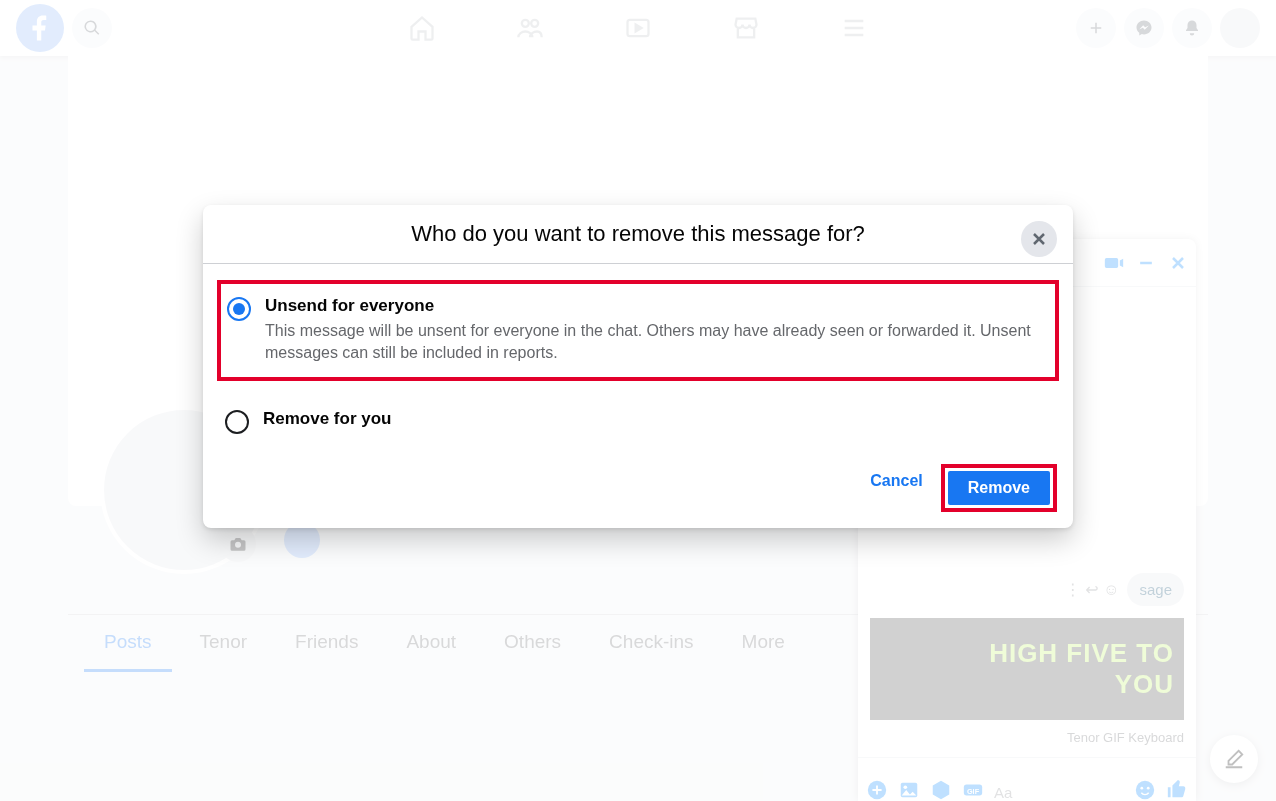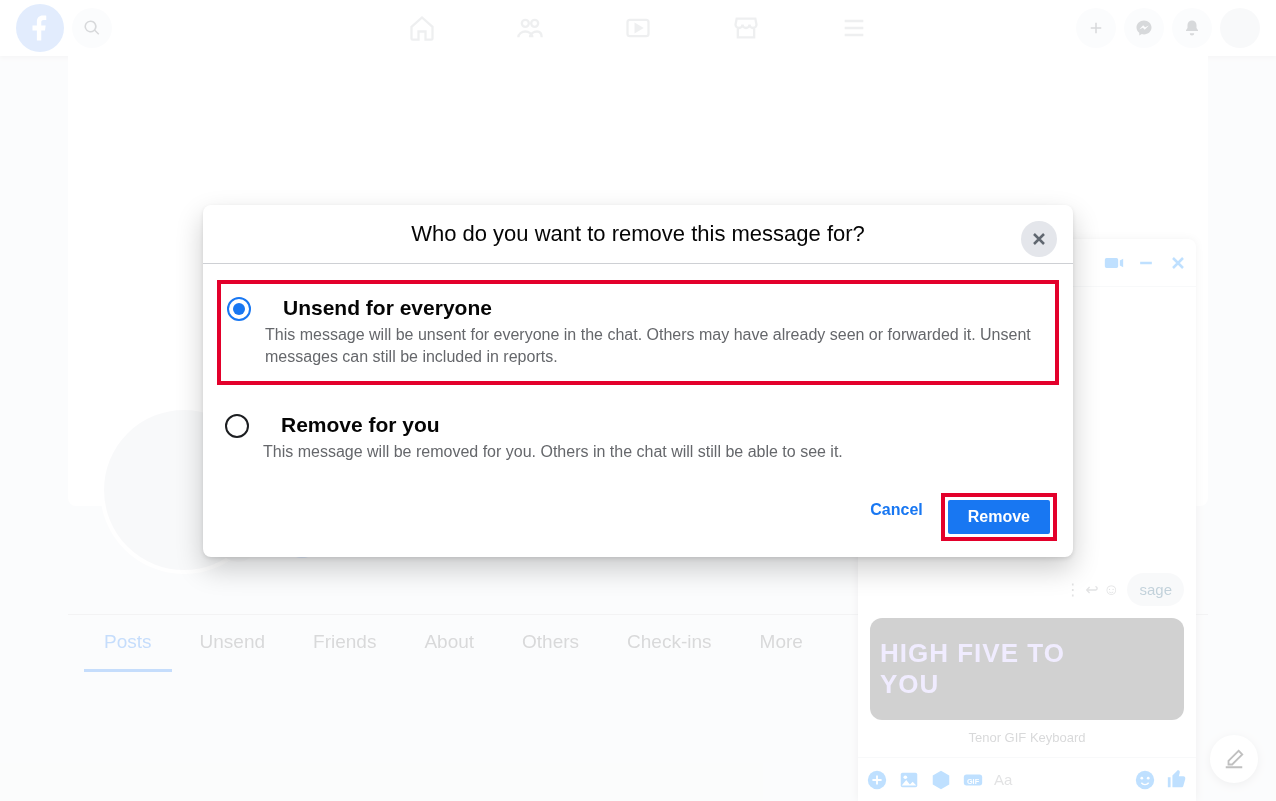--- a/index.html
+++ b/index.html
@@ -79,25 +79,25 @@
   position:absolute; right:80px; bottom:0; width:338px; background:#fff;
   border-top-left-radius:8px; border-top-right-radius:8px;
   box-shadow:0 0 8px rgba(0,0,0,0.2);
 }
 .chat-header {
   height:48px; display:flex; align-items:center; justify-content:flex-end;
   padding:0 8px; gap:12px; border-bottom:1px solid #e4e6eb;
 }
 .chat-header-icon { width:20px; height:20px; color:#0084ff; }
 .chat-body { height:470px; padding:12px; display:flex; flex-direction:column; justify-content:flex-end; }
-.gif-card { background:#4a4a4a; border-radius:12px; padding:20px 10px; color:#c4b5fd;
-  font-weight:800; text-align:left; font-size:26px; letter-spacing:1px; }
-.gif-caption { text-align:center; color:#65676b; font-size:13px; margin-top:10px; }
+.gif-card { background:#4a4a4a; border-radius:0; padding:20px 10px; color:#bef264;
+  font-weight:800; text-align:right; font-size:26px; letter-spacing:1px; }
+.gif-caption { text-align:right; color:#65676b; font-size:13px; margin-top:10px; }
 .chat-footer {
-  height:44px; border-top:1px solid #e4e6eb; display:flex; align-items:center;
+  height:44px; border-top:1px solid #e4e6eb; display:flex; align-items:flex-end;
   padding:0 8px; gap:10px;
 }
 .cf-icon { width:22px; height:22px; color:#0084ff; }
 .chat-input { flex:1; color:#8a8d91; font-size:15px; }
 .chat-msg-row { display:flex; justify-content:flex-end; align-items:center; gap:8px; margin-bottom:12px; }
 .msg-bubble { background:#e4e6eb; padding:8px 12px; border-radius:18px; font-size:15px; color:#0c4a6e; }
 .msg-actions { color:#8a8d91; display:flex; gap:6px; font-size:16px; }
 
 
 .overlay {
@@ -119,21 +119,21 @@
 .modal-body { padding:16px 16px 8px; }
 .option {
   display:flex; gap:14px; padding:12px 6px; align-items:flex-start;
 }
 .radio {
   width:24px; height:24px; border:2px solid #1c1e21; border-radius:50%;
   display:flex; align-items:center; justify-content:center; flex-shrink:0; margin-top:1px;
 }
 .radio.checked { border-color:#1877f2; }
 .radio.checked::after { content:''; width:12px; height:12px; border-radius:50%; background:#1877f2; }
-.opt-label { font-size:21px; font-weight:600; color:#050505; margin-bottom:4px;margin-left:18px; }
+.opt-label { font-size:17px; font-weight:600; color:#050505; margin-bottom:4px; }
 .opt-desc { font-size:16px; color:#65676b; line-height:1.4; }
 .modal-footer {
   display:flex; justify-content:flex-end; gap:4px; padding:10px 16px 16px;
 }
 .btn-text {
   padding:8px 14px; color:#1877f2; font-weight:600; font-size:16px;
   border-radius:6px;
 }
 .btn-primary {
   padding:8px 20px; background:#1877f2; color:#fff; font-weight:600; font-size:16px;
@@ -228,21 +228,21 @@
           </svg>
       </div>
     </div>
     <div class="profile-info">
       <div class="friend-count">1 friend</div>
       <div class="friend-avatar"></div>
     </div>
   </div>
   <div class="tabs-row">
     <div class="tab active">Posts</div>
-    <div class="tab">Unsend</div>
+    <div class="tab">Tenor</div>
     <div class="tab">Friends</div>
     <div class="tab">About</div>
     <div class="tab">Others</div>
     <div class="tab">Check-ins</div>
     <div class="tab">More</div>
   </div>
 </div>
 
 <div class="chat-window">
   <div class="chat-header">
@@ -339,21 +339,20 @@
         <div>
           <div class="opt-label">Unsend for everyone</div>
           <div class="opt-desc">This message will be unsent for everyone in the chat. Others may have already seen or forwarded it. Unsent messages can still be included in reports.</div>
         </div>
       </div>
     </div>
     <div class="option">
       <div class="radio"></div>
       <div>
         <div class="opt-label">Remove for you</div>
-        <div class="opt-desc">This message will be removed for you. Others in the chat will still be able to see it.</div>
       </div>
     </div>
   </div>
   <div class="modal-footer">
     <div class="btn-text">Cancel</div>
     <div class="highlight-red highlight-box-2">
       <div class="btn-primary">Remove</div>
     </div>
   </div>
 </div>

